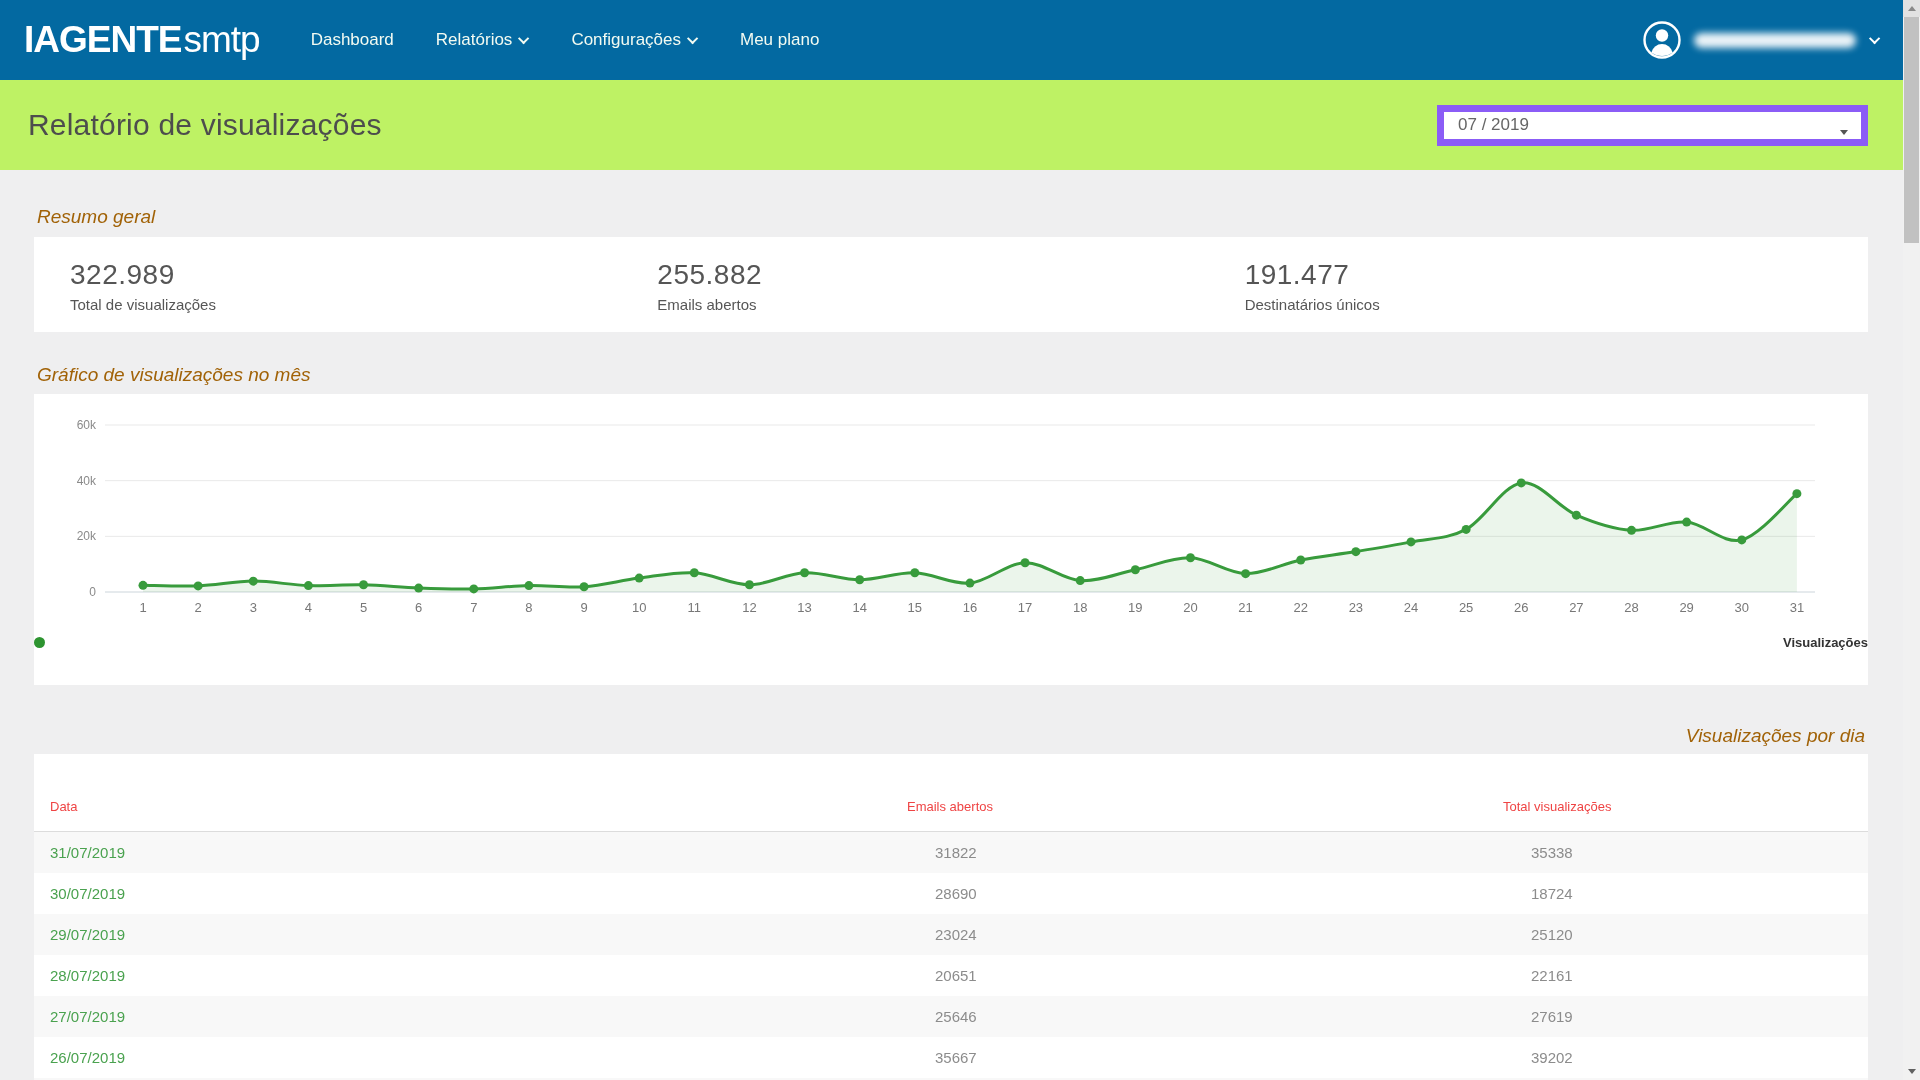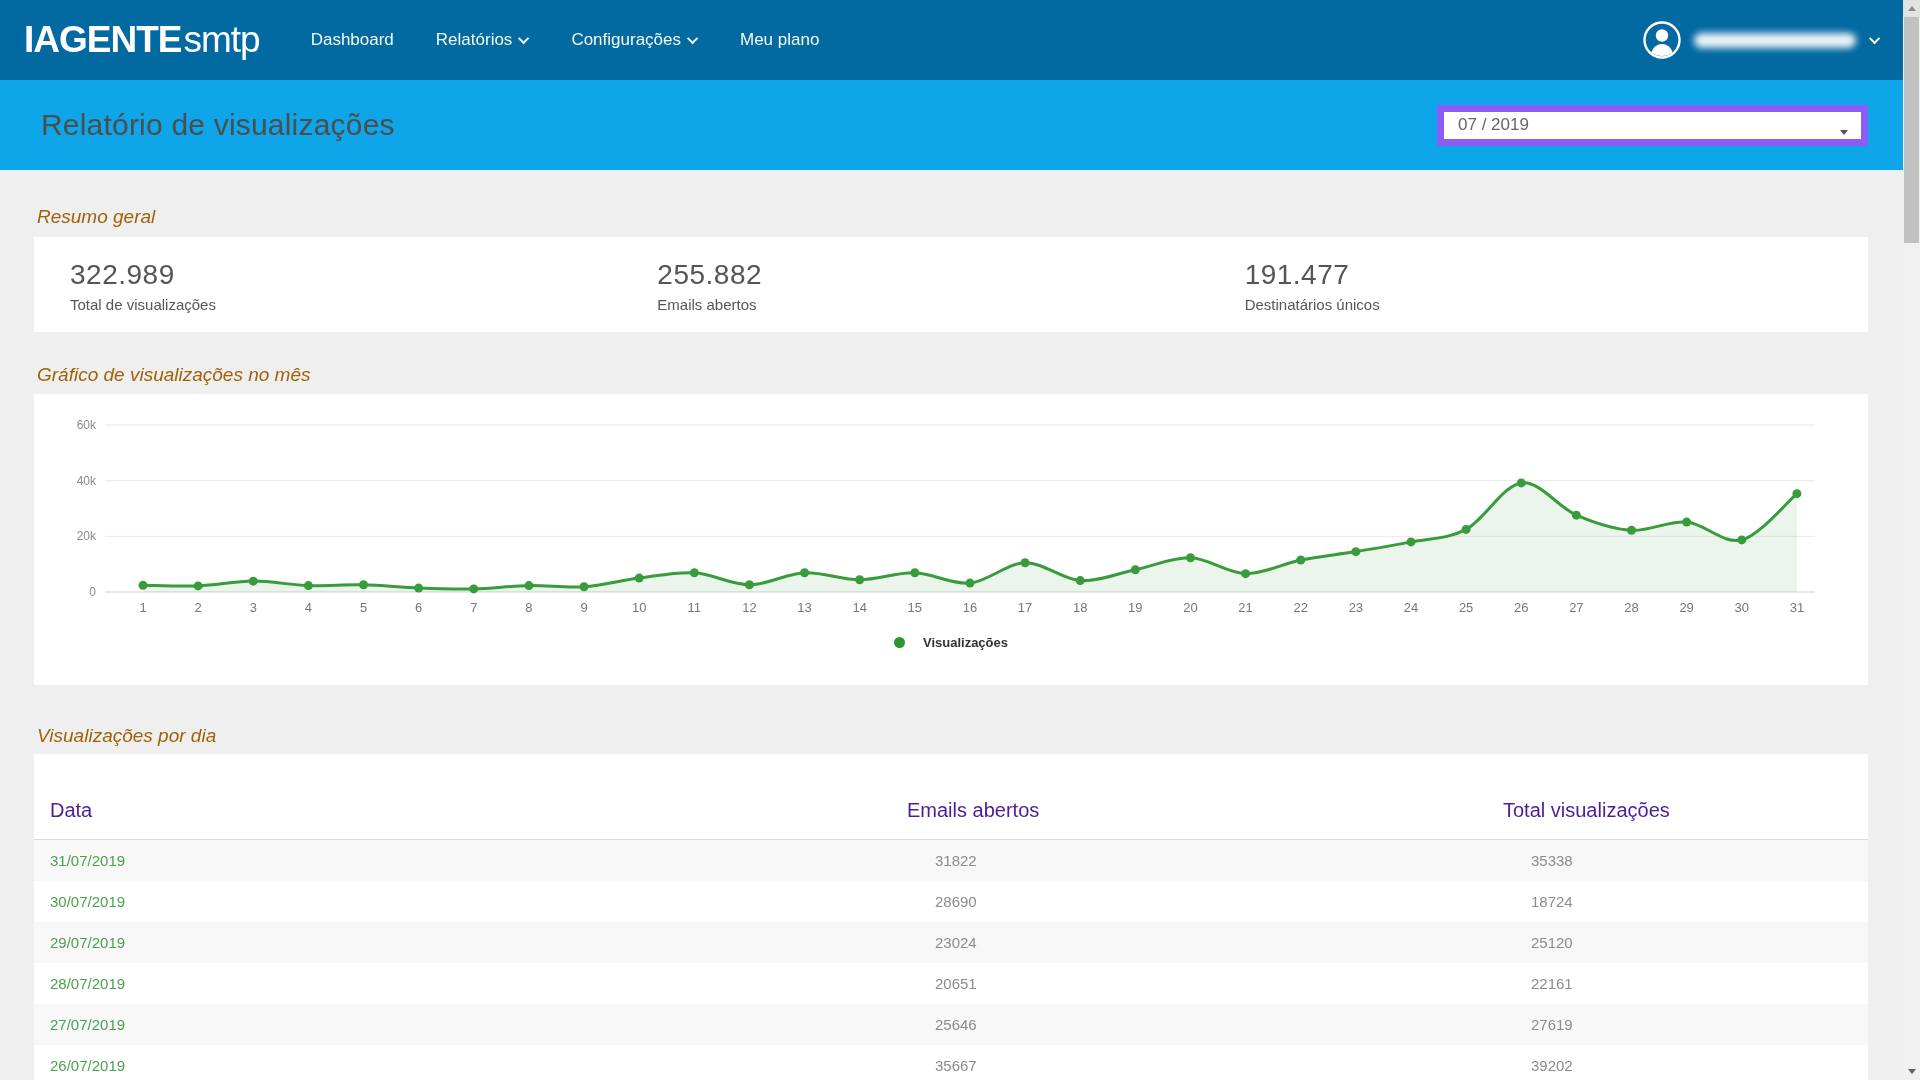--- a/index.html
+++ b/index.html
@@ -17,52 +17,52 @@
               color:#f3fbf2; font-size:17px; cursor:pointer; }
   .chev { width:8px; height:8px; border-left:2px solid currentColor; border-bottom:2px solid currentColor;
           transform:rotate(-45deg) translateY(-2px); display:inline-block; }
   .userbox { margin-left:auto; margin-right:40px; display:flex; align-items:center; gap:12px; cursor:pointer; }
   .avatar { width:40px; height:40px; display:block; }
   .name-blur { width:162px; height:15px; background:rgba(255,255,255,0.92); border-radius:8px;
                filter:blur(3.5px); }
   .userbox .chev { color:#fff; margin-left:4px; }
 
   
-  .titlebar { height:90px; background:#0ea5e9; display:flex; align-items:center; padding:0 52px 0 41px;text-align:center; }
+  .titlebar { height:90px; background:#bef264; display:flex; align-items:center; padding:0 52px 0 28px;text-align:center; }
   .page-title { font-size:30px; font-weight:300; color:#4d4d4d; letter-spacing:.2px; }
   .month-select { margin-left:auto; width:431px; height:41px; border:7px solid #8b5cf6; background:#fff;
                   display:flex; align-items:center; padding:0 14px; font-size:17px; color:#666;
                   position:relative; cursor:pointer; }
   .month-select .sel-caret { position:absolute; right:13px; top:18px; width:0; height:0;
                   border-left:4px solid transparent; border-right:4px solid transparent;
                   border-top:5px solid #555; }
 
   
   .content { padding:0 52px 0 34px; }
   .section-h { font-size:19px; font-weight:400; color:#a16207; margin:36px 3px 9px;font-style:italic; }
   .section-h.mt-chart { margin-top:32px; margin-bottom:8px; }
-  .section-h.mt-table { margin-top:40px; margin-bottom:7px; }
+  .section-h.mt-table { margin-top:40px; margin-bottom:7px;text-align:right; }
   .card { background:#fff; }
 
   
   .stats-card { display:flex; height:95px; padding:22px 36px; }
   .stat { width:33.333%; }
   .stat-value { font-size:28px; color:#555; letter-spacing:.5px; line-height:32px; }
   .stat-label { font-size:15px; color:#565656; margin-top:5px; }
 
   
   .chart-card { height:291px; padding-top:0; }
   .chart-svg { display:block; }
-  .legend { display:flex; justify-content:center; align-items:center; gap:18px; height:24px; margin-top:4px; }
+  .legend { display:flex; justify-content:space-between; align-items:center; gap:18px; height:24px; margin-top:4px; }
   .legend-dot { width:11px; height:11px; border-radius:50%; }
   .legend-label { font-size:13px; font-weight:700; color:#333; }
 
   
   .day-table { width:100%; border-collapse:collapse; table-layout:fixed; }
-  .day-table th { text-align:left; font-weight:400; font-size:20px; color:#4c1d95;
+  .day-table th { text-align:left; font-weight:400; font-size:13px; color:#ef4444;
                   padding:45px 0 17px; border-bottom:1px solid #dcdcdc; }
   .day-table th.c1 { width:873px; padding-left:16px; }
   .day-table th.c2 { width:596px; }
   .day-table td { height:41px; font-size:15px; }
   .day-table td.c1 { padding-left:16px; }
   .day-table td.c2, .day-table td.c3 { color:#8c8c8c; padding-left:28px; }
   .day-table tbody tr:nth-child(odd) { background:#f8f8f8; }
   .date-link { color:#4aa24f; text-decoration:none; cursor:pointer; }
 
   

